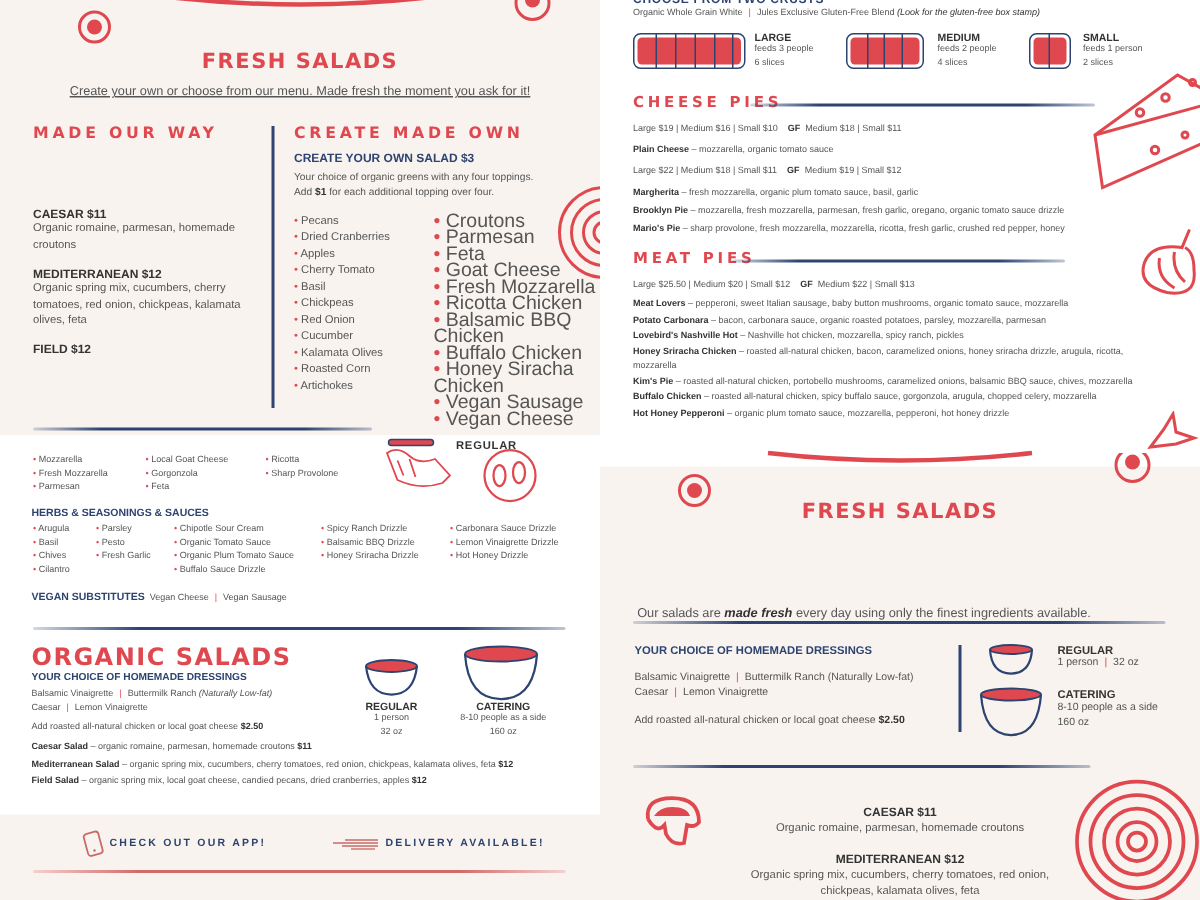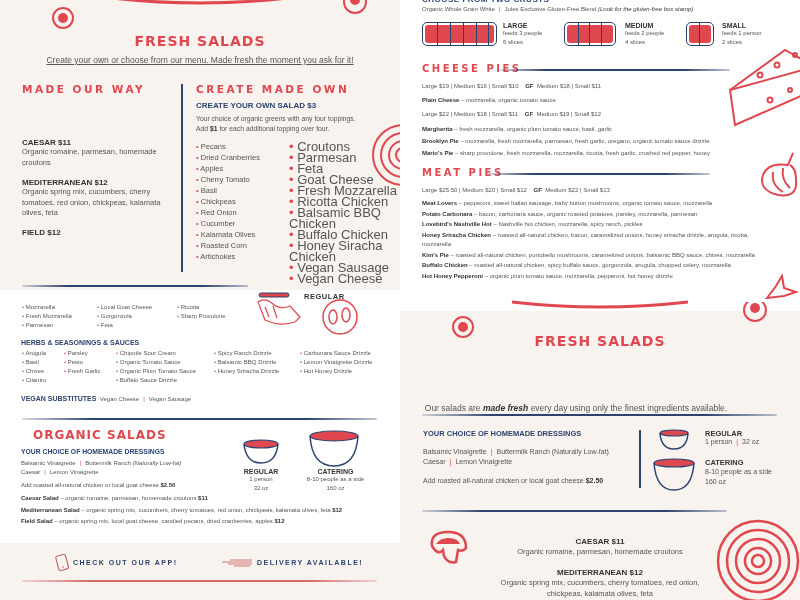--- a/index.html
+++ b/index.html
@@ -262,21 +262,21 @@
         <li class="bullet">Hot Honey Drizzle</li>
       </ul>
     </div>
 
   <div class="abs tiny" style="left:21px;top:104px;white-space:nowrap;">
     <b class="navy" style="font-size:7px;">VEGAN SUBSTITUTES</b>&nbsp;&nbsp;<span>Vegan Cheese</span><span class="sep">|</span><span>Vegan Sausage</span>
   </div>
 
   <div class="brush" style="left:22px;top:128px;width:355px;"></div>
 
-  <div class="abs h-display" style="left:21px;top:138px;font-size:12px;margin-left:12px;">ORGANIC SALADS</div>
+  <div class="abs h-display" style="left:21px;top:138px;font-size:16px;">ORGANIC SALADS</div>
   <div class="abs b navy" style="left:21px;top:158px;font-size:6.8px;">YOUR CHOICE OF HOMEMADE DRESSINGS</div>
   <div class="abs tiny" style="left:21px;top:169px;">
     <div><span>Balsamic Vinaigrette</span><span class="sep">|</span><span>Buttermilk Ranch</span> <i>(Naturally Low-fat)</i></div>
     <div><span>Caesar</span><span class="sep">|</span><span>Lemon Vinaigrette</span></div>
   </div>
   <div class="abs tiny" style="left:21px;top:191px;white-space:nowrap;"><span>Add roasted all-natural chicken or local goat cheese </span><b class="dark">$2.50</b></div>
   <div class="abs tiny" id="organic-items" style="left:21px;top:203px;width:360px;line-height:10.5px;">
       <div style="margin-bottom: 1px;"><b class="dark">Caesar Salad</b><span> – organic romaine, parmesan, homemade croutons </span><b class="dark">$11</b></div>
       <div style="margin-bottom: 1px;"><b class="dark">Mediterranean Salad</b><span> – organic spring mix, cucumbers, cherry tomatoes, red onion, chickpeas, kalamata olives, feta </span><b class="dark">$12</b></div>
       <div style="margin-bottom: 1px;"><b class="dark">Field Salad</b><span> – organic spring mix, local goat cheese, candied pecans, dried cranberries, apples </span><b class="dark">$12</b></div>

